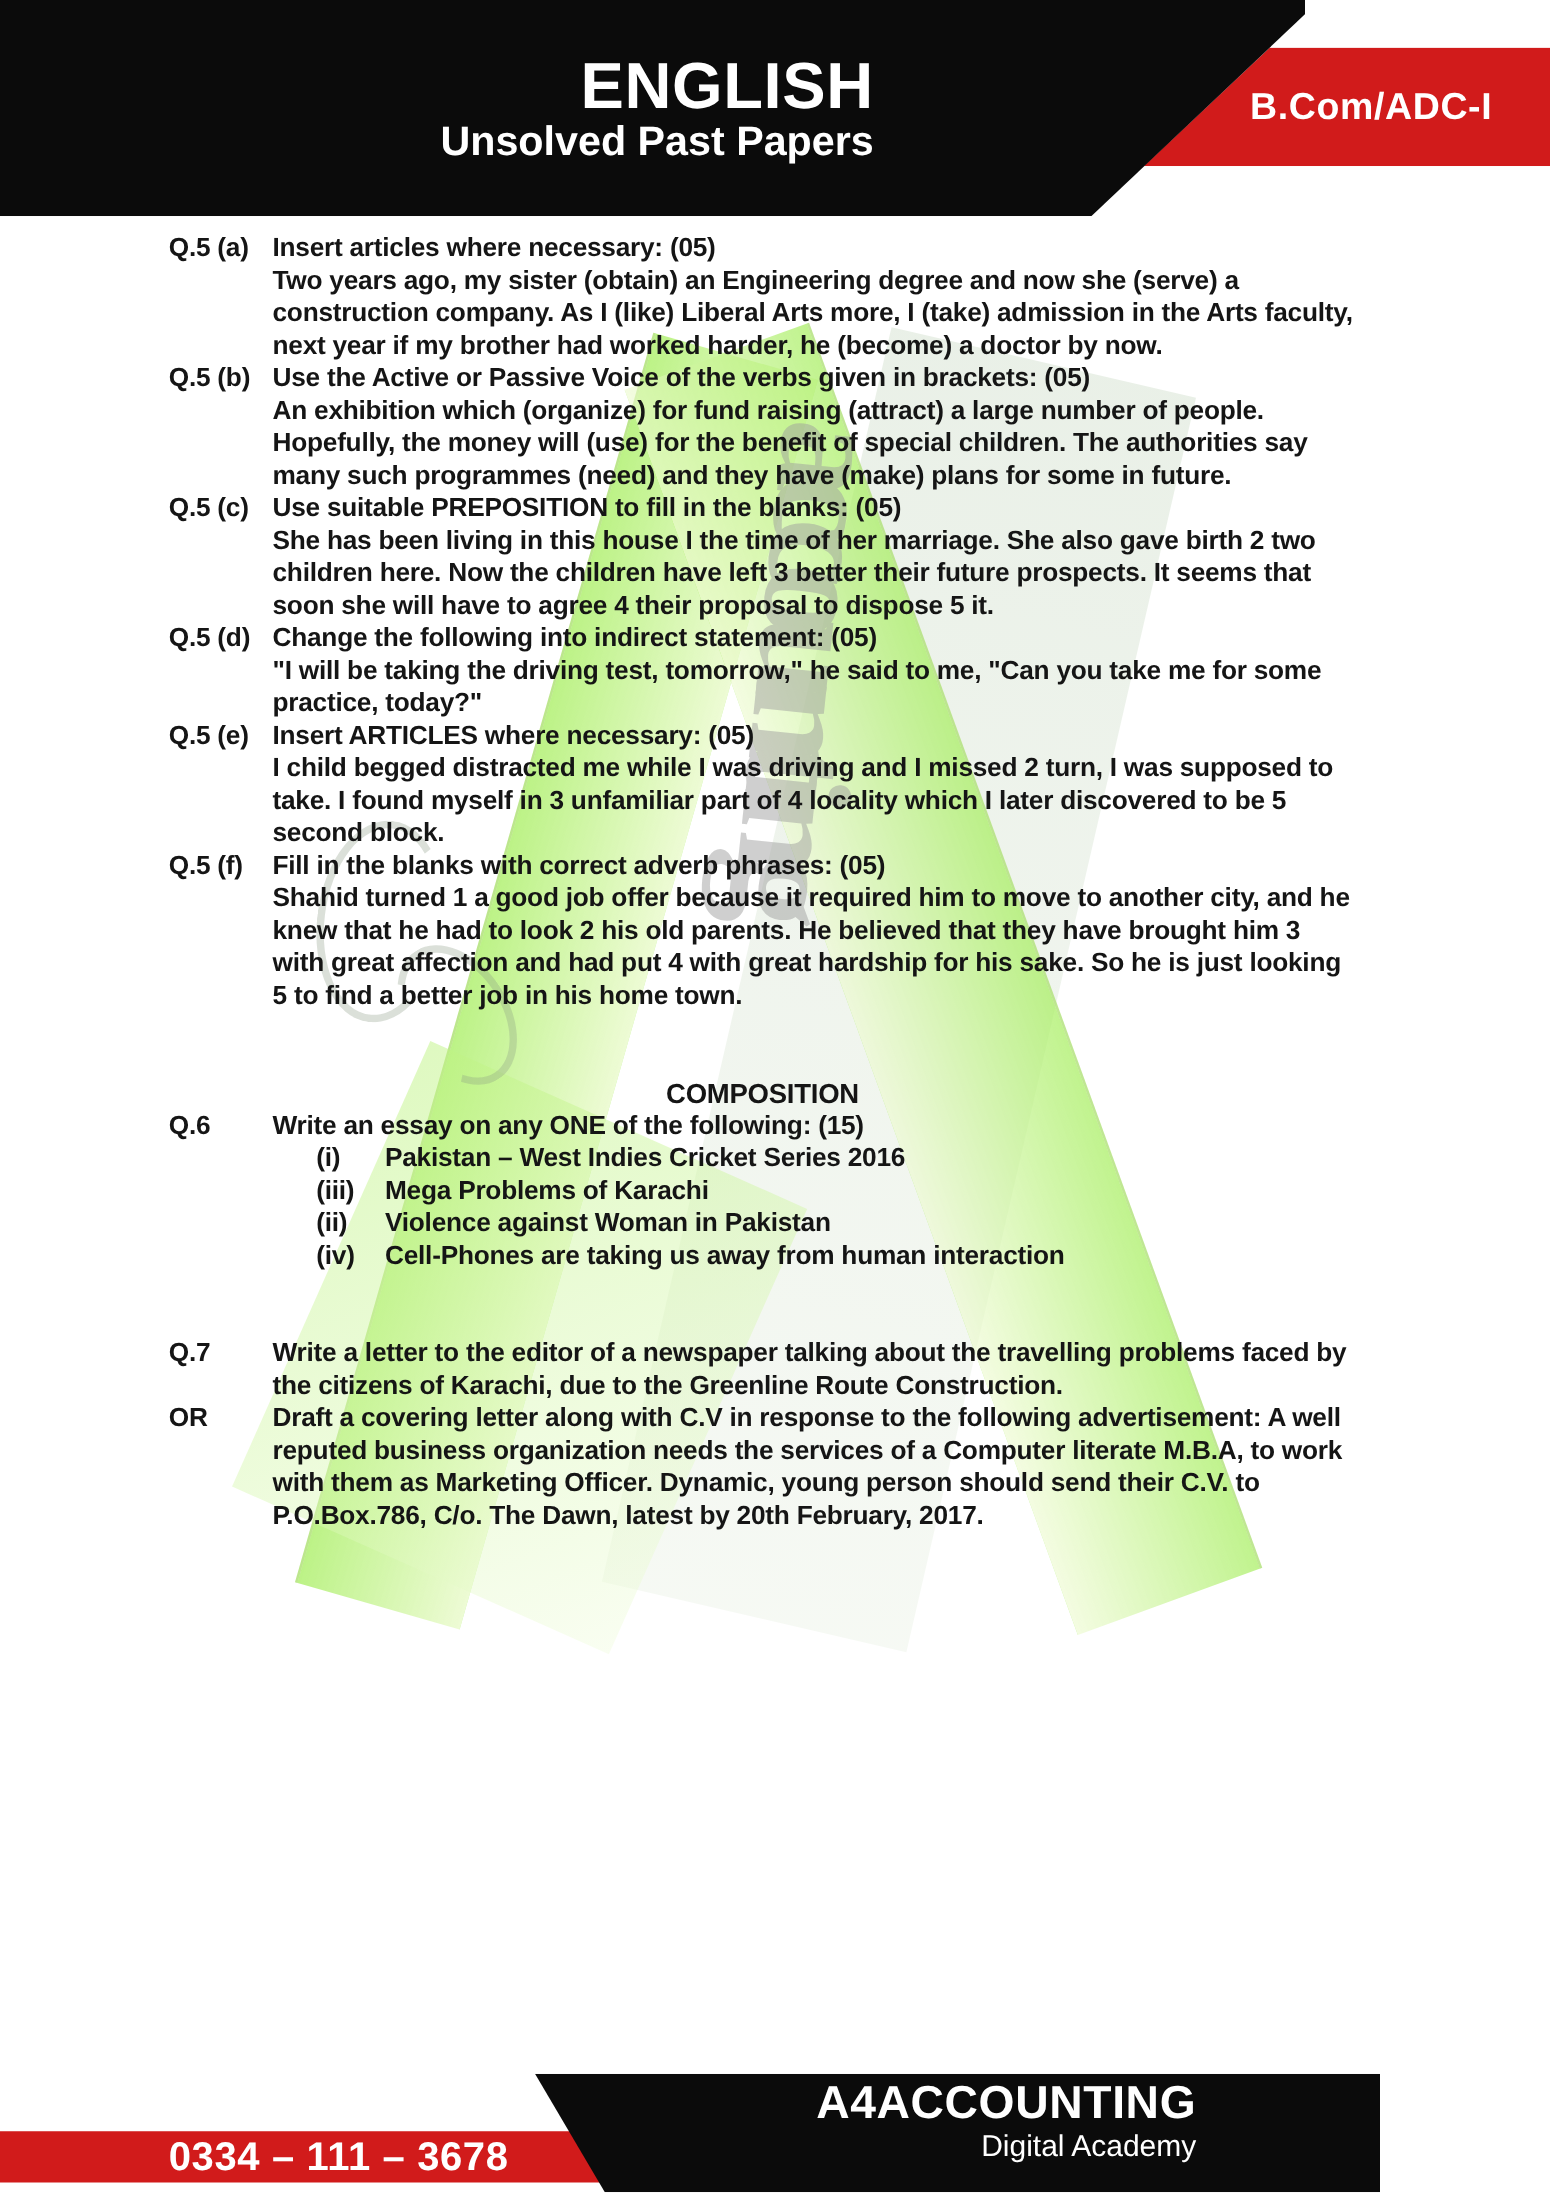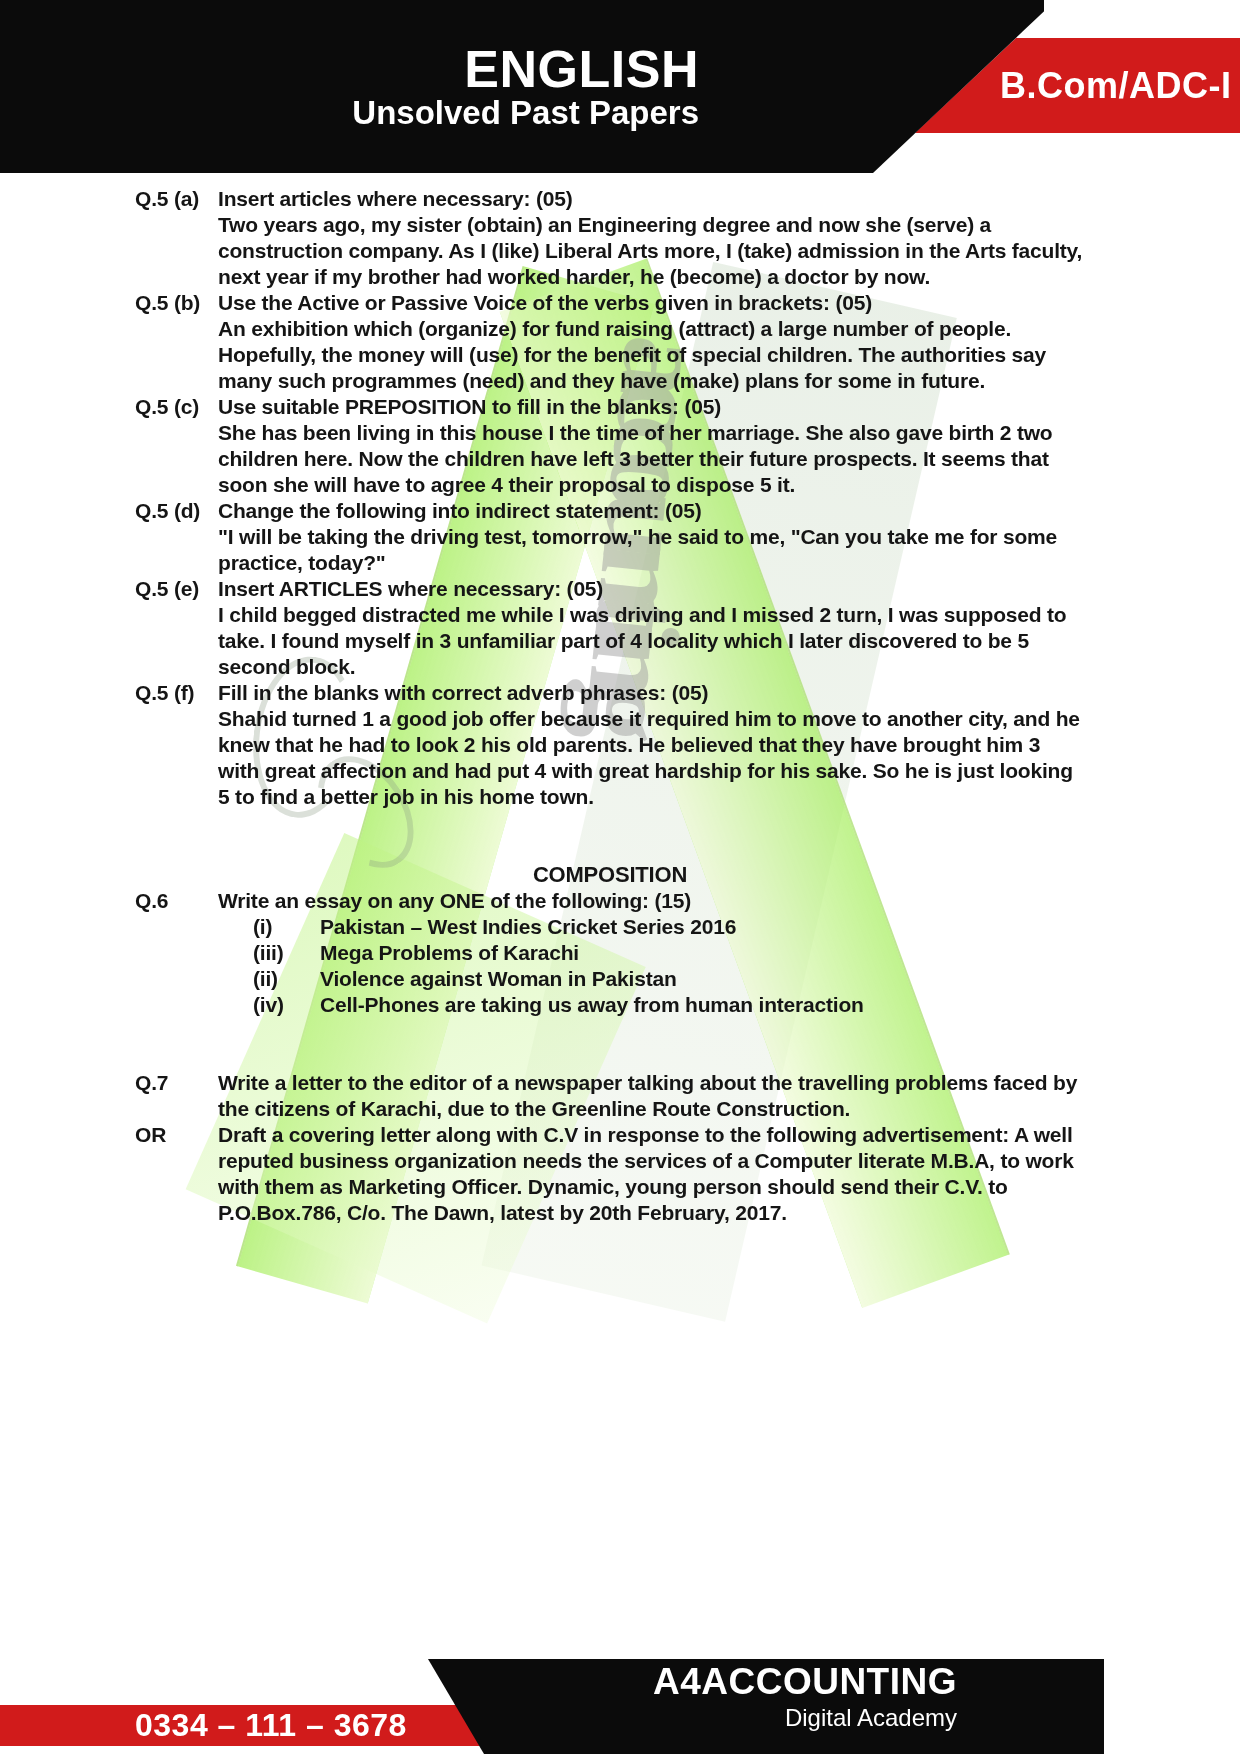--- a/index.html
+++ b/index.html
@@ -30,21 +30,21 @@
     font-size:33px;font-weight:700;line-height:30px;
   }
   .hdr-badge{
     position:absolute;top:38px;left:0;width:1240px;height:95px;
     background:#d11b1b;
     clip-path:polygon(1016px 0,1240px 0,1240px 95px,915px 95px);
     z-index:2;
     display:flex;align-items:center;justify-content:flex-start;
   }
   .hdr-badge span{
-    margin-left:1000px;color:#ffffff;font-size:36px;font-weight:700;letter-spacing:0.5px;
+    margin-left:1000px;color:#ffffff;font-size:30px;font-weight:700;letter-spacing:0.5px;
   }
 
   
   .watermark{position:absolute;inset:0;z-index:0;pointer-events:none;}
   .wm-stroke{position:absolute;transform-origin:50% 0;}
   .wm-left{
     left:520px;top:285px;width:135px;height:1040px;
     background:linear-gradient(to right,rgba(166,238,94,.75),rgba(228,249,190,.65));
     transform:rotate(16deg);
     border-left:2px solid rgba(140,210,70,.5);
@@ -91,21 +91,21 @@
   }
   .sec-heading{
     text-align:center;font-size:22px;font-weight:700;margin:0 0 0 0;line-height:26px;
   }
   .q-row{display:flex;align-items:flex-start;}
   .q-label{width:83px;flex:0 0 83px;}
   .q-content{flex:1;}
   .essay-items{margin:0;}
   .essay-row{display:flex;}
   .essay-num{width:35px;flex:0 0 35px;margin-left:35px;}
-  .essay-text{flex:1;margin-left:32px;}
+  .essay-text{flex:1;margin-left:20px;}
   .gap-lg{height:52px;}
 
   
   .ftr-black{
     position:absolute;left:0;top:1659px;width:1104px;height:95px;
     background:#0b0b0b;
     clip-path:polygon(428px 0,1240px 0,1240px 95px,484px 95px);
     z-index:3;color:#ffffff;
   }
   .ftr-brand{

